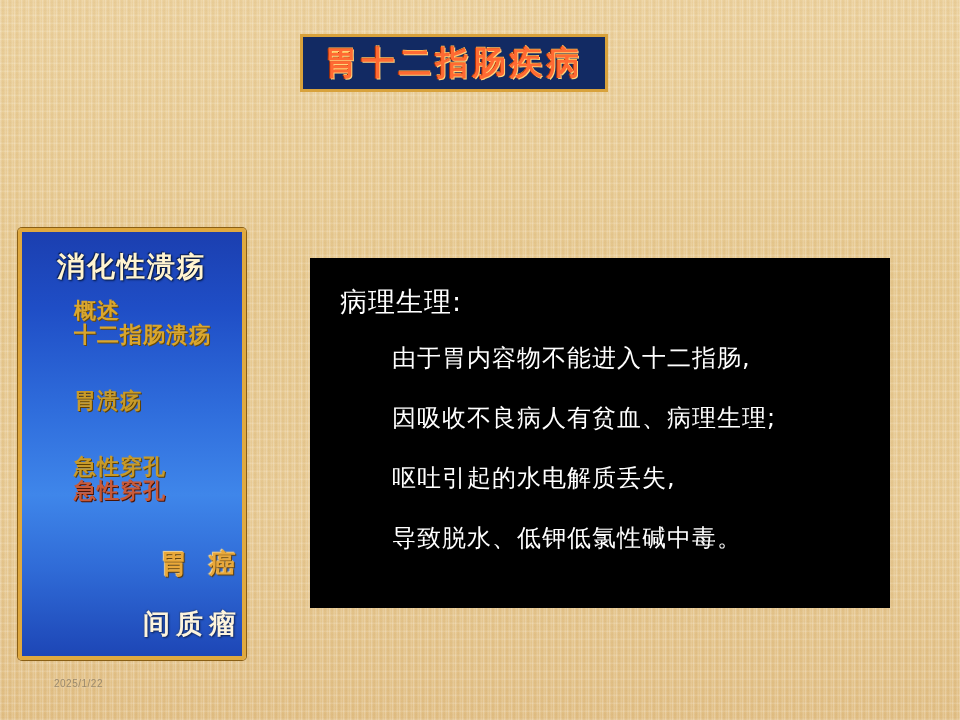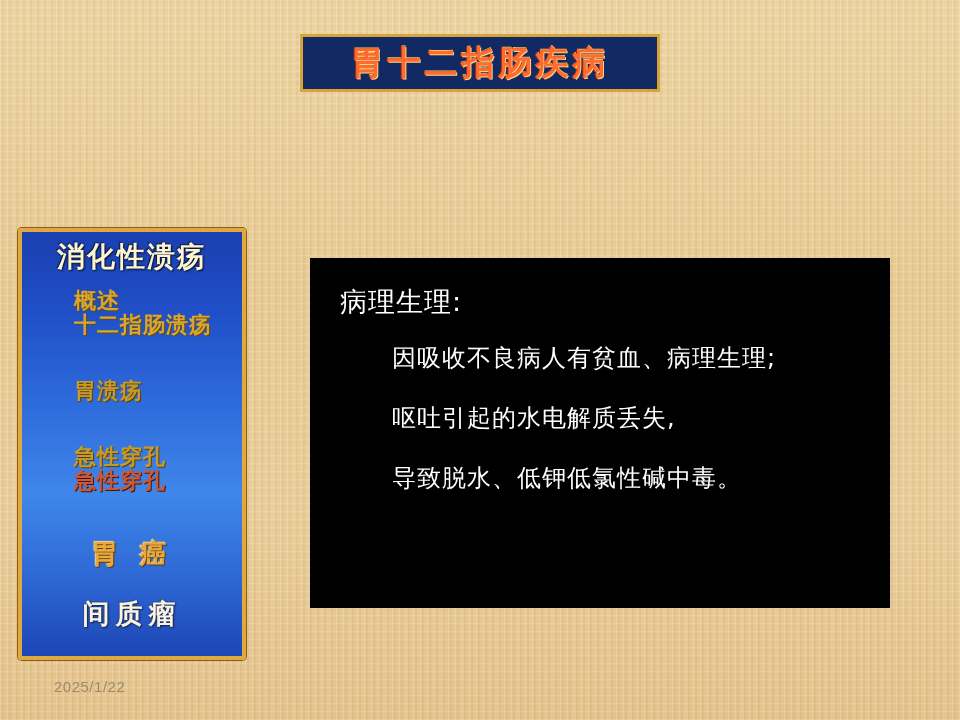--- a/index.html
+++ b/index.html
@@ -37,21 +37,21 @@
         rgba(255,255,255,0.00) 8px),
       linear-gradient(180deg, #edd29d 0%, #e7c88d 40%, #e9cb93 70%, #e3c085 100%);
     overflow: hidden;
   }
 
   
   .title-banner {
     position: absolute;
     left: 300px;
     top: 34px;
-    width: 360px;
+    width: 308px;
     height: 58px;
     background: #122a63;
     border: 3px solid #d8a23c;
     box-sizing: border-box;
     display: flex;
     align-items: center;
     justify-content: center;
   }
   .title-text {
     font-family: "DejaVu Sans", "Liberation Sans", sans-serif;
@@ -80,21 +80,21 @@
         #1b3fb0 0%,
         #1f4ec6 18%,
         #2f6ddc 42%,
         #3f86ea 62%,
         #2f6ad6 80%,
         #1d46b6 100%);
     box-shadow: 0 0 0 1px #8a5f15;
     overflow: hidden;
   }
   .nav-heading {
-    margin-top: 6px;
+    margin-top: 16px;
     text-align: center;
     font-family: "DejaVu Sans", "Liberation Sans", sans-serif;
     font-size: 28px;
     font-weight: bold;
     letter-spacing: 2px;
     color: #fff4d0;
     text-shadow: 1px 1px 2px #00102f, -1px -1px 1px #0a1d4d;
   }
   .nav-list {
     margin: 16px 0 0 0;
@@ -109,21 +109,21 @@
     line-height: 22px;
     margin-bottom: 2px;
     white-space: nowrap;
   }
   .nav-item.c-gold  { color: #d9a62e; text-shadow: 1px 1px 0 #6a4a05; }
   .nav-item.c-olive { color: #c79a2a; text-shadow: 1px 1px 0 #5c3f04; margin-top: 44px; }
   .nav-item.c-red   { color: #c75a3a; text-shadow: 1px 1px 0 #4a1405; }
   .nav-item.c-brown { color: #8a6a30; text-shadow: 1px 1px 0 #3c2a08; }
 
   .nav-big {
-    text-align: center;
+    text-align: right;
     font-family: "DejaVu Sans", "Liberation Sans", sans-serif;
     font-size: 27px;
     font-weight: bold;
     letter-spacing: 6px;
   }
   .nav-big.cancer {
     margin-top: 42px;
     color: #e9a83a;
     text-shadow: 1px 1px 1px #5a3a04, -1px -1px 1px #ffd98a;
   }
@@ -162,21 +162,21 @@
     padding-left: 52px;
     white-space: nowrap;
   }
 
   
   .footer-date {
     position: absolute;
     left: 54px;
     top: 678px;
     font-family: "Liberation Sans", sans-serif;
-    font-size: 15px;
+    font-size: 10px;
     color: #9b8a6d;
     letter-spacing: 0.5px;
   }
 </style>
 </head>
 <body>
 
 <div class="slide">
 
   <div class="title-banner">
@@ -191,20 +191,21 @@
       <li class="nav-item c-olive">胃溃疡</li>
       <li class="nav-item c-olive">急性穿孔</li>
       <li class="nav-item c-red">急性穿孔</li>
     </ul>
     <div class="nav-big cancer">胃 癌</div>
     <div class="nav-big stromal">间质瘤</div>
   </div>
 
   <div class="content-box">
     <div class="content-title">病理生理:</div>
+    <p class="content-line">由于胃内容物不能进入十二指肠,</p>
     <p class="content-line">因吸收不良病人有贫血、病理生理;</p>
     <p class="content-line">呕吐引起的水电解质丢失,</p>
     <p class="content-line">导致脱水、低钾低氯性碱中毒。</p>
   </div>
 
   <div class="footer-date">2025/1/22</div>
 
 </div>
 
 </body></html>

